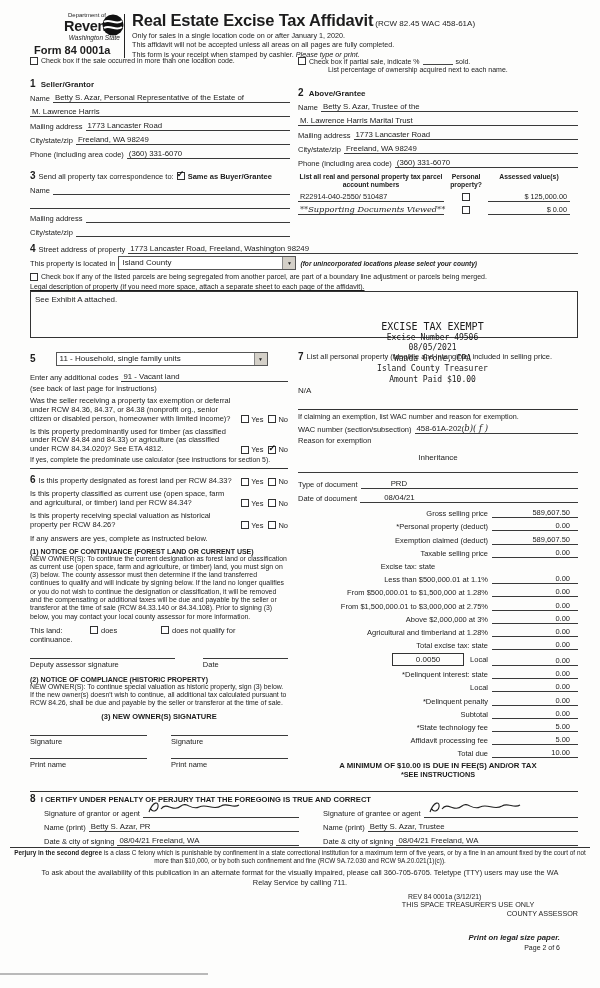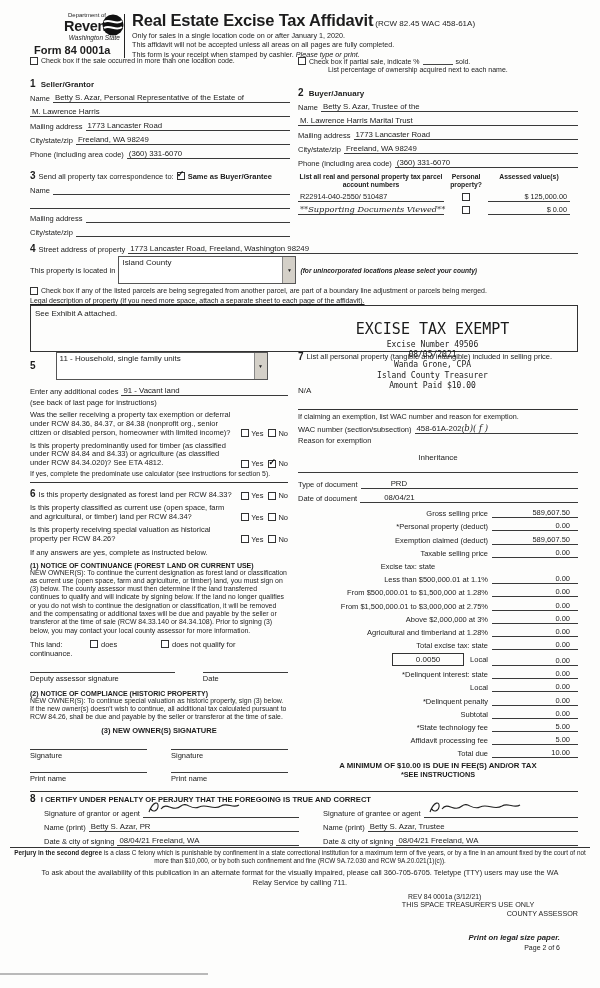--- a/index.html
+++ b/index.html
@@ -10,21 +10,21 @@
   .b { font-weight:bold; }
   .i { font-style:italic; }
   .secnum { font-weight:bold; font-size:10px; margin-right:3px; line-height:1; }
   .row { display:flex; align-items:flex-end; margin-top:4px; }
   .lbl { white-space:nowrap; padding-right:3px; }
   .fill { flex:1; border-bottom:1px solid #3a3a3a; padding:0 2px; white-space:nowrap; min-height:10px; font-size:7.8px; }
   .cb { display:inline-block; width:8px; height:8px; border:1px solid #333; background:#fff; position:relative; flex:none; vertical-align:-1px; }
   .ckm { position:absolute; left:-1px; top:-4px; font-style:normal; font-size:9px; font-weight:bold; color:#111; }
   .yn { display:inline-flex; align-items:center; white-space:nowrap; flex:none; }
   .ynl { margin-left:2px; margin-right:5px; }
-  .dd { display:inline-flex; align-items:stretch; border:1px solid #555; background:#fff; height:28px; }
+  .dd { display:inline-flex; align-items:stretch; border:1px solid #555; background:#fff; height:14px; }
   .dd-text { flex:1; padding:1px 3px; font-size:8px; white-space:nowrap; overflow:hidden; }
   .dd-btn { width:13px; background:#d4d0c8; border-left:1px solid #888; display:flex; align-items:center; justify-content:center; }
   .dd-btn i { font-style:normal; font-size:5px; color:#222; }
   .qrow { display:flex; align-items:flex-end; margin-top:4px; }
   .qtext { flex:1; padding-right:4px; line-height:1.18; }
   .para { font-size:6.9px; line-height:1.2; }
   .ptable { font-size:7.3px; }
   .prow { display:flex; align-items:flex-end; height:13px; }
   .pparcel { width:146px; border-bottom:1px solid #3a3a3a; padding-left:2px; white-space:nowrap; }
   .ppp { width:44px; text-align:center; }
@@ -133,21 +133,21 @@
       </div>
       <div class="row">
         <span class="lbl">City/state/zip</span>
         <span class="fill"></span>
       </div>
     </div>
 
     <div style="flex:1;">
       <div style="margin-top:9px;">
         <span class="secnum">2</span>
-        <span class="b" style="font-size:8px;">Buyer/January</span>
+        <span class="b" style="font-size:8px;">Above/Grantee</span>
       </div>
       <div class="row">
         <span class="lbl">Name</span>
         <span class="fill">Betty S. Azar, Trustee of the</span>
       </div>
       <div class="row">
         <span class="fill">M. Lawrence Harris Marital Trust</span>
       </div>
       <div class="row">
         <span class="lbl">Mailing address</span>
@@ -202,21 +202,21 @@
       <span class="cb"></span>
       <span style="margin-left:3px;">Check box if any of the listed parcels are being segregated from another parcel, are part of a boundary line adjustment or parcels being merged.</span>
     </div>
     <div style="margin-top:2px;font-size:7px;text-decoration:underline;">Legal description of property (if you need more space, attach a separate sheet to each page of the affidavit).</div>
     <div style="border:1px solid #333;height:47px;padding:3px 4px;font-size:8px;margin-top:1px;">
       <span>See Exhibit A attached.</span>
     </div>
   </div>
 
   <div class="abs stamp" style="left:330px;top:320px;width:205px;">
-    <div style="font-size:15px;">EXCISE TAX EXEMPT</div>
+    <div style="font-size:10px;">EXCISE TAX EXEMPT</div>
     <div style="font-size:8px;">Excise Number 49506</div>
     <div style="font-size:8px;">08/05/2021</div>
     <div style="font-size:8px;">Wanda Grone, CPA</div>
     <div style="font-size:8px;">Island County Treasurer</div>
     <div style="font-size:8px;">Amount Paid $10.00</div>
   </div>
 
   <div class="abs" style="left:30px;top:352px;width:548px;display:flex;">
 
     <div style="width:268px;padding-right:10px;">

